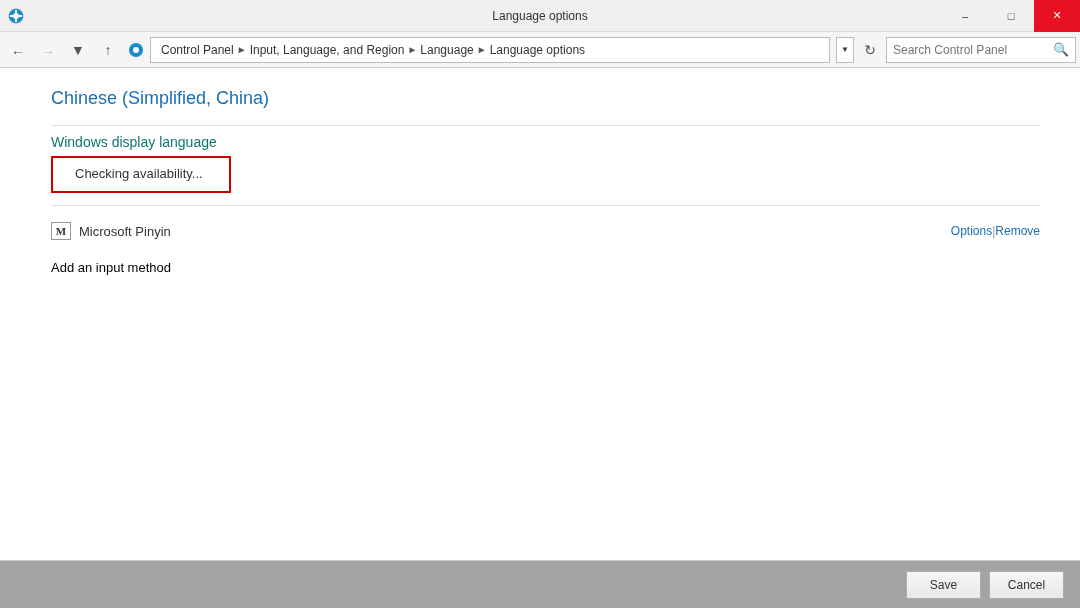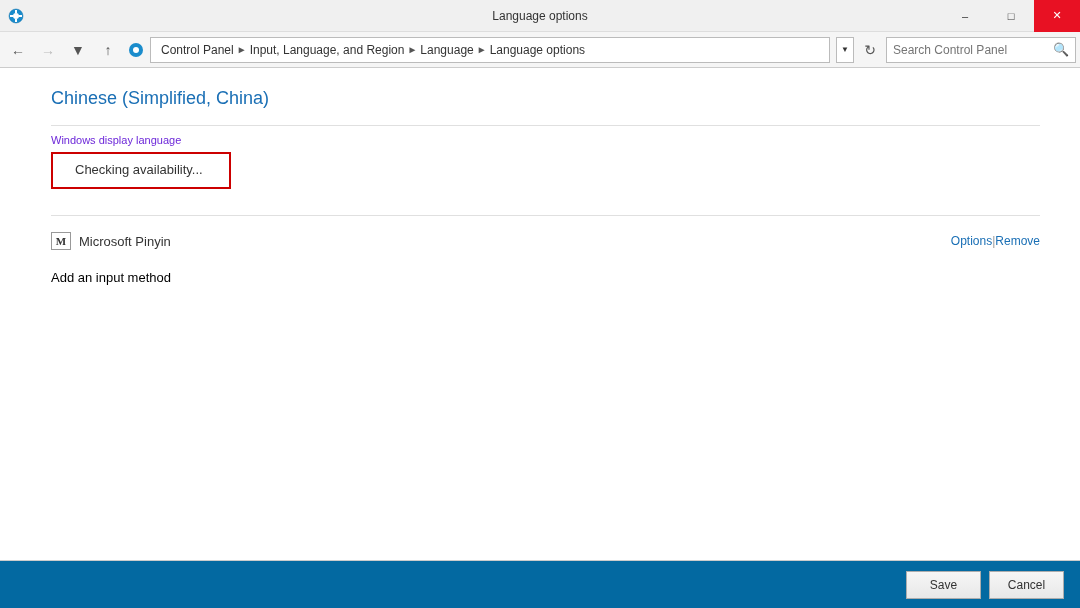--- a/index.html
+++ b/index.html
@@ -174,29 +174,29 @@
       font-weight: normal;
     }
 
     .section-divider {
       border: none;
       border-top: 1px solid #e0e0e0;
       margin-bottom: 8px;
     }
 
     .section-label {
-      font-size: 11px;
-      color: #6d28d9;
+      font-size: 14px;
+      color: #0f766e;
       margin-bottom: 6px;
     }
 
     .display-language-box {
       border: 2px solid #cc0000;
       padding: 8px 12px 10px 12px;
-      margin-bottom: 26px;
+      margin-bottom: 12px;
       display: inline-block;
       min-width: 180px;
     }
 
     .checking-text {
       font-size: 13px;
       color: #333;
       padding-left: 10px;
     }
 
@@ -263,21 +263,21 @@
       color: #000000;
       cursor: pointer;
       font-size: 13px;
       margin-top: 8px;
       display: inline-block;
     }
 
     
     .bottom-bar {
       height: 48px;
-      background: #0369a1;
+      background: #a3a3a3;
       border-top: 1px solid #ccc;
       display: flex;
       align-items: center;
       justify-content: flex-end;
       padding: 2px 16px;
       gap: 8px;
     }
 
     .btn {
       min-width: 75px;

